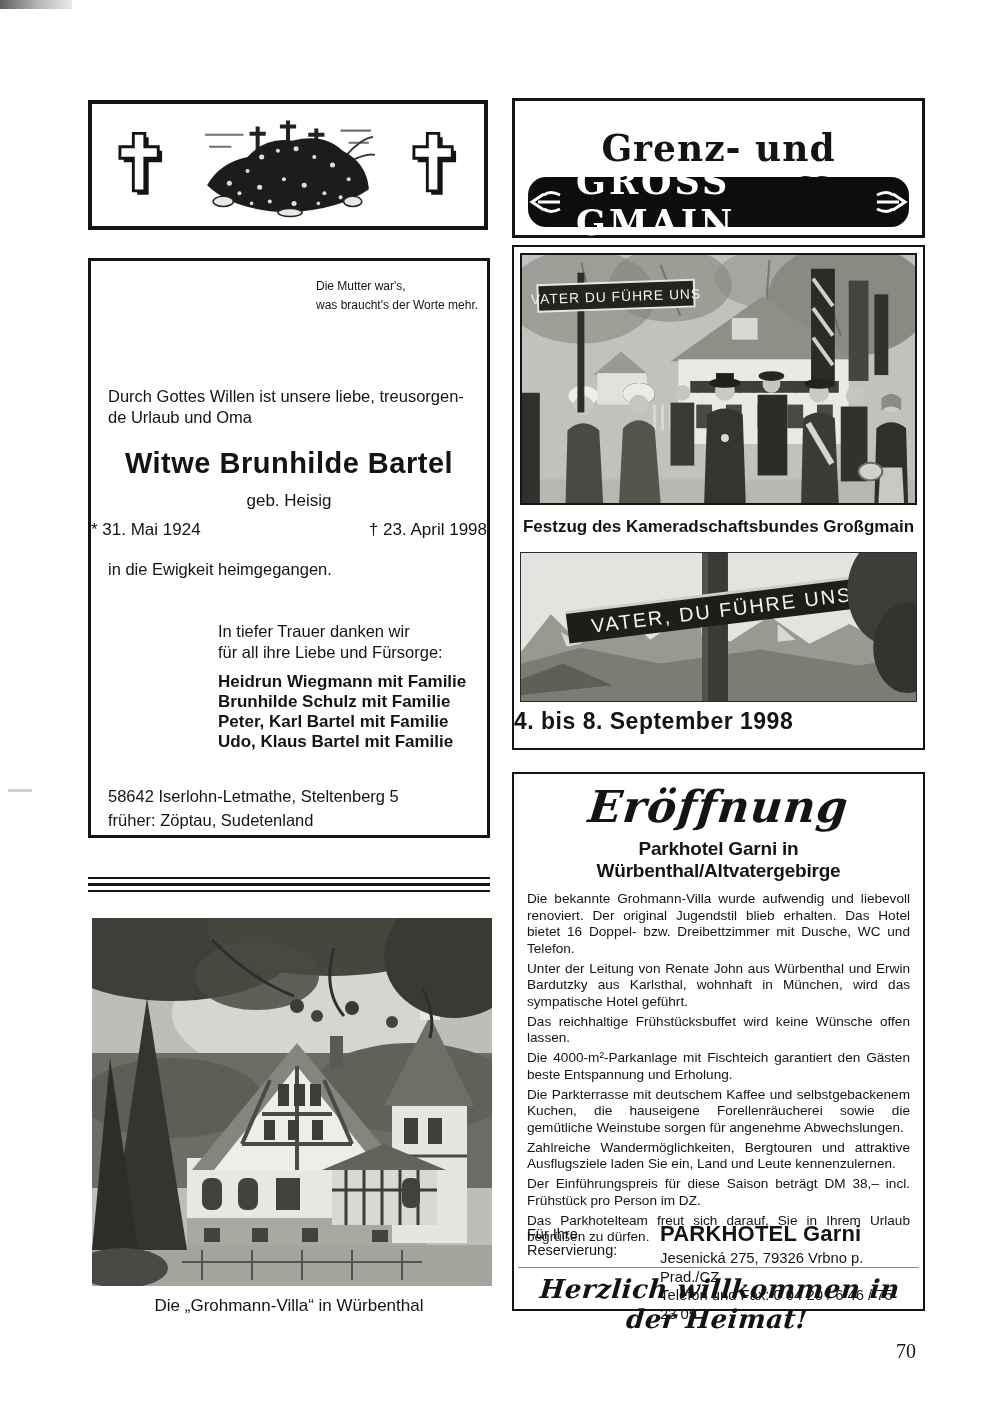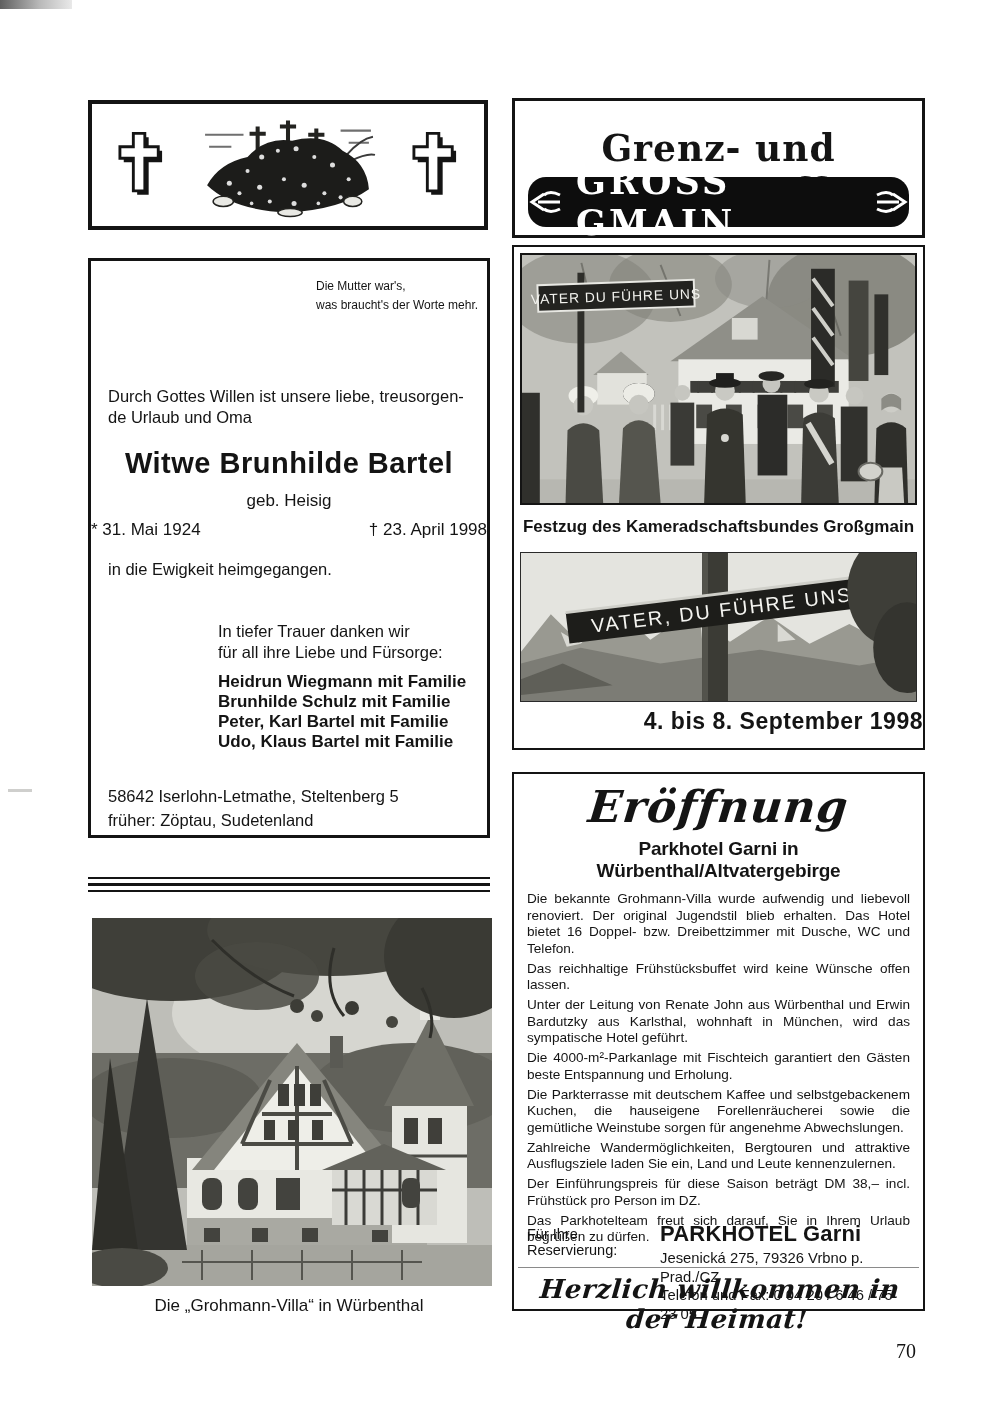--- a/index.html
+++ b/index.html
@@ -52,21 +52,21 @@
   .orn { display:flex; align-items:center; }
   .orn-r { transform:scaleX(-1); }
 
   .treffen-photos { position:absolute; left:512px; top:245px; width:413px; height:505px;
                     border:2px solid #141414; background:#fff; }
   .procession { position:absolute; left:6px; top:6px; right:6px; height:252px; border:2px solid #141414; }
   .procession svg, .cross-photo svg { display:block; width:100%; height:100%; }
   .festzug-caption { position:absolute; top:270px; left:0; width:100%; text-align:center;
                      font-size:17px; font-weight:bold; }
   .cross-photo { position:absolute; left:6px; top:305px; right:6px; height:150px; border:1px solid #2a2a2a; }
-  .date-line { position:absolute; top:461px; left:0; width:100%; text-align:right;
+  .date-line { position:absolute; top:461px; left:0; width:100%; text-align:left;
                font-size:23px; font-weight:bold; letter-spacing:.5px; }
 
   .hotel-box { position:absolute; left:512px; top:772px; width:413px; height:539px;
                border:2px solid #141414; background:#fff; padding:6px 13px 0 13px; }
   .script { font-family:"DejaVu Serif",serif; font-style:italic; font-weight:bold; }
   .script-title { text-align:center; font-size:44px; line-height:54px; letter-spacing:1px;
                   transform:skewX(-6deg); }
   .hotel-headline { text-align:center; font-size:19px; font-weight:bold; margin:4px 0 9px 0; letter-spacing:-.2px; }
   .hotel-box p { font-size:13.6px; line-height:16.5px; text-align:justify; margin-bottom:3.5px; }
   .reservation { position:absolute; left:13px; right:13px; top:447px; display:flex; }
@@ -381,22 +381,22 @@
         <ellipse cx="388" cy="96" rx="34" ry="46" fill="#34342f"></ellipse>
       </svg>
     </figure>
     <div class="date-line">4. bis 8. September 1998</div>
   </section>
 
   <section class="hotel-box">
     <div class="script script-title">Eröffnung</div>
     <h2 class="hotel-headline">Parkhotel Garni in Würbenthal/Altvatergebirge</h2>
     <p>Die bekannte Grohmann-Villa wurde aufwendig und liebevoll renoviert. Der original Jugendstil blieb erhalten. Das Hotel bietet 16 Doppel- bzw. Dreibettzimmer mit Dusche, WC und Telefon.</p>
+    <p>Unter der Leitung von Renate John aus Würbenthal und Erwin Bardutzky aus Karlsthal, wohnhaft in München, wird das sympatische Hotel geführt.</p>
     <p>Das reichhaltige Frühstücksbuffet wird keine Wünsche offen lassen.</p>
-    <p>Unter der Leitung von Renate John aus Würbenthal und Erwin Bardutzky aus Karlsthal, wohnhaft in München, wird das sympatische Hotel geführt.</p>
     <p>Die 4000-m²-Parkanlage mit Fischteich garantiert den Gästen beste Entspannung und Erholung.</p>
     <p>Die Parkterrasse mit deutschem Kaffee und selbstgebackenem Kuchen, die hauseigene Forellenräucherei sowie die gemütliche Weinstube sorgen für angenehme Abwechslungen.</p>
     <p>Zahlreiche Wandermöglichkeiten, Bergtouren und attraktive Ausflugsziele laden Sie ein, Land und Leute kennenzulernen.</p>
     <p>Der Einführungspreis für diese Saison beträgt DM 38,– incl. Frühstück pro Person im DZ.</p>
     <p>Das Parkhotelteam freut sich darauf, Sie in Ihrem Urlaub begrüßen zu dürfen.</p>
     <div class="reservation">
       <span class="res-label">Für Ihre Reservierung:</span>
       <div class="res-right">
         <div class="res-name">PARKHOTEL Garni</div>
         <div class="res-addr">

